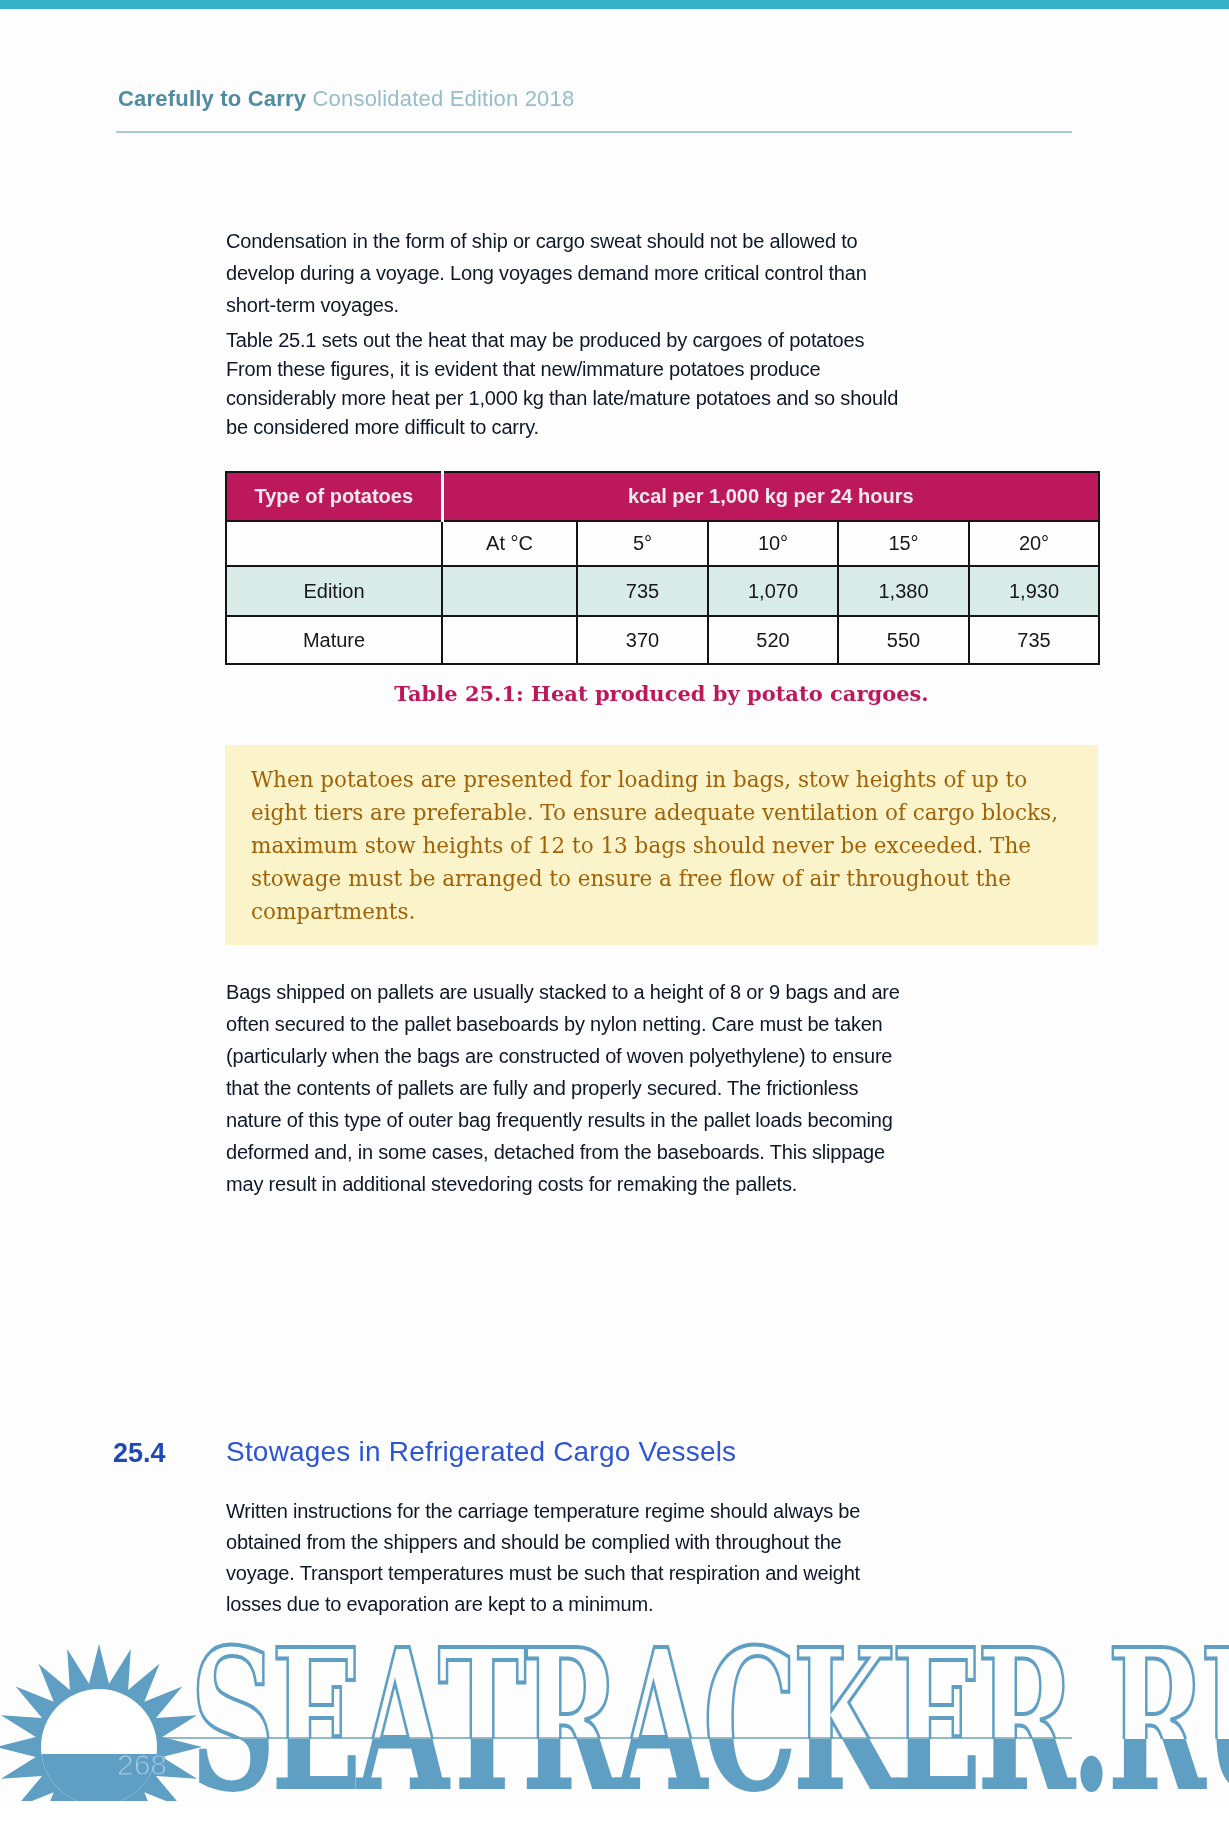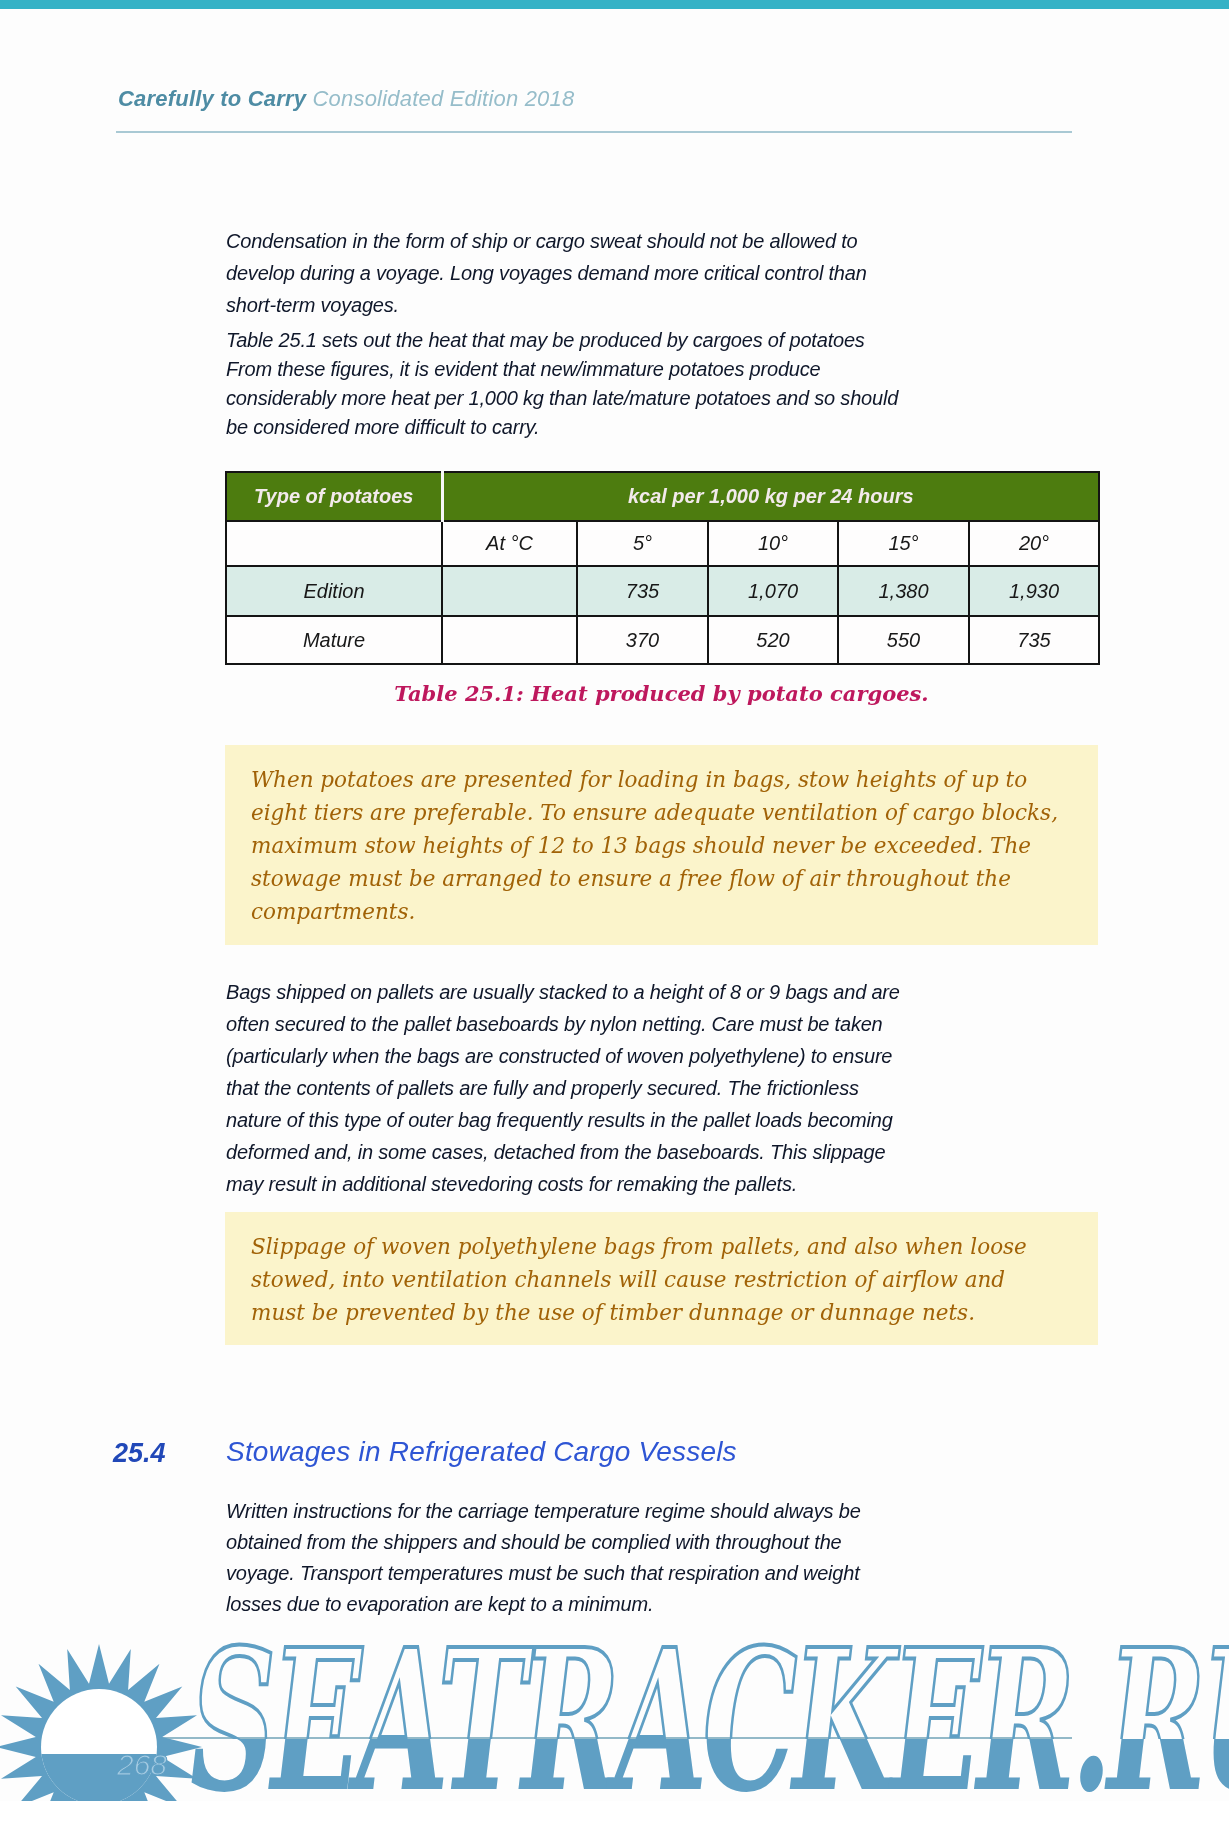--- a/index.html
+++ b/index.html
@@ -1,17 +1,17 @@
 <!DOCTYPE html>
 <html><head>
 <meta charset="utf-8">
 <style>
   html,body{margin:0;padding:0;}
   body{background:#ffffff;font-family:"Liberation Sans",sans-serif;}
-  #page{position:relative;width:1229px;height:1801px;background:#fdfdfd;overflow:hidden;font-style:italic;}
+  #page{position:relative;width:1229px;height:1801px;background:#fdfdfd;overflow:hidden;}
 
   .edgebar{position:absolute;left:0;width:1229px;height:9px;background:#35b2c6;}
   .edgebar.top{top:0;}
   .edgebar.bottom{top:1834px;}
 
   
   .book-header{position:absolute;left:118px;top:86px;font-size:22px;letter-spacing:0.2px;}
   .book-header b{color:#4e8ca4;font-weight:bold;}
   .book-header span.rest{color:#96bdca;font-weight:normal;}
   .hrule{position:absolute;left:116px;top:131px;width:956px;height:2px;background:#a9c9d4;}
@@ -21,21 +21,21 @@
         color:#0f172a;white-space:pre-line;letter-spacing:-0.2px;}
   .p1{top:225px;}
   .p2{top:326px;line-height:29px;}
   .p3{top:976px;}
   .p4{top:1496px;line-height:31px;}
 
   
   .heat-table{position:absolute;left:225px;top:471px;border-collapse:collapse;table-layout:fixed;}
   .heat-table td{border:2.5px solid #141414;text-align:center;font-size:20px;color:#181818;
                  padding:0;vertical-align:middle;background:#fefdfd;}
-  .heat-table tr.navy td{background:#4d7c0f;color:#f3eaec;font-weight:bold;height:47px;}
+  .heat-table tr.navy td{background:#be185d;color:#f3eaec;font-weight:bold;height:47px;}
   .heat-table tr.navy td.sep{border-left:3px solid #f7f7f7;margin-top:24px;}
   .heat-table tr.sub td{height:43px;border-radius:12px;}
   .heat-table tr.mint td{background:#d9ece7;height:48px;}
   .heat-table tr.mature td{height:46px;}
 
   .caption{position:absolute;left:225px;top:681px;width:873px;text-align:center;
            font-family:"DejaVu Serif",serif;font-weight:bold;font-size:21px;color:#be185d;}
 
   
   .callout{position:absolute;left:225px;width:873px;background:#fbf4cb;
@@ -131,23 +131,20 @@
 compartments.</div>
 
   <div class="para p3">Bags shipped on pallets are usually stacked to a height of 8 or 9 bags and are
 often secured to the pallet baseboards by nylon netting. Care must be taken
 (particularly when the bags are constructed of woven polyethylene) to ensure
 that the contents of pallets are fully and properly secured. The frictionless
 nature of this type of outer bag frequently results in the pallet loads becoming
 deformed and, in some cases, detached from the baseboards. This slippage
 may result in additional stevedoring costs for remaking the pallets.</div>
 
-  <div class="callout c2">Slippage of woven polyethylene bags from pallets, and also when loose
-stowed, into ventilation channels will cause restriction of airflow and
-must be prevented by the use of timber dunnage or dunnage nets.</div>
 
   <div class="sec-num">25.4</div>
   <div class="sec-title">Stowages in Refrigerated Cargo Vessels</div>
 
   <div class="para p4">Written instructions for the carriage temperature regime should always be
 obtained from the shippers and should be complied with throughout the
 voyage. Transport temperatures must be such that respiration and weight
 losses due to evaporation are kept to a minimum.</div>
 
   <div class="frule"></div>

